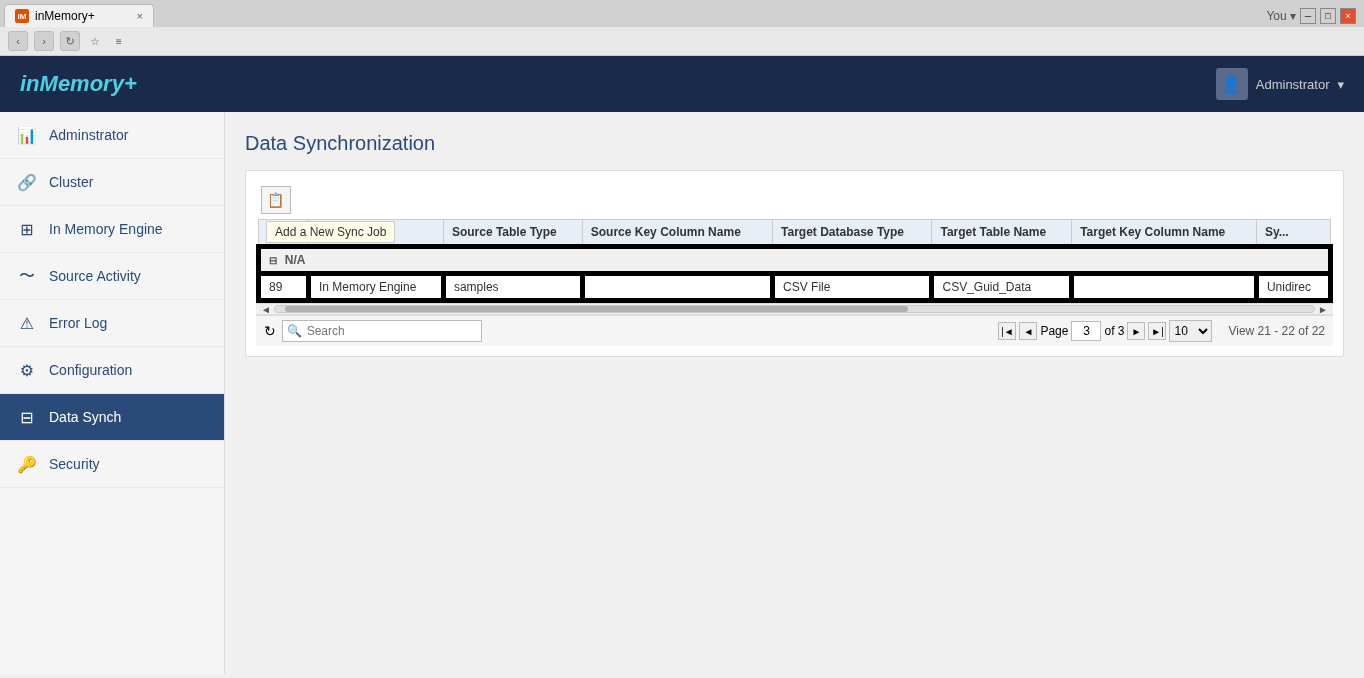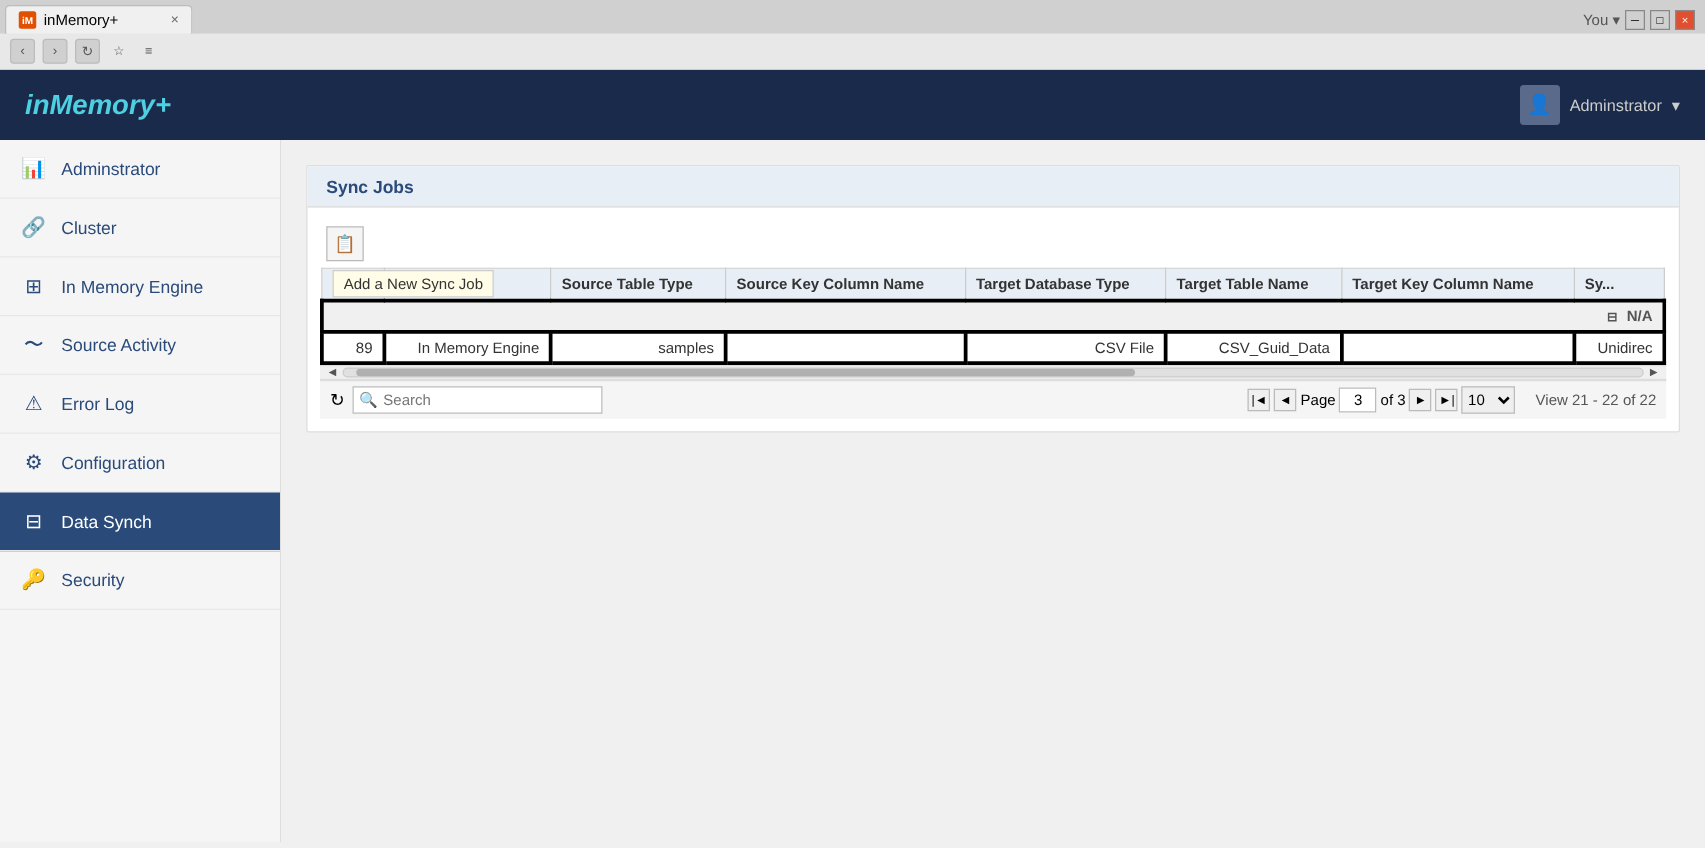--- a/index.html
+++ b/index.html
@@ -173,24 +173,23 @@
     .grid-table th {
       background: #e8eef5;
       border: 1px solid #ccc;
       padding: 5px 8px;
       text-align: left;
       color: #333;
       font-weight: bold;
       white-space: nowrap;
     }
     .grid-table td {
-      border: 3px solid #000000;
+      border: 5px solid #000000;
       padding: 4px 8px;
       color: #333;
-      text-align: right;
     }
     .group-row td {
       background: #f0f0f0;
       font-weight: bold;
       color: #555;
     }
     .group-icon { font-size: 10px; margin-right: 4px; }
 
     
     .grid-footer {
@@ -324,23 +323,23 @@
     <div class="sidebar-icon">⊟</div>
     <span>Data Synch</span>
   </div>
         <div class="sidebar-item">
     <div class="sidebar-icon">🔑</div>
     <span>Security</span>
   </div>
       </div>
 
     <div class="content">
+      <div class="page-title">Data Synchronization</div>
 
       <div class="panel">
-        <div class="panel-header">Sync Jobs</div>
         <div class="panel-body">
 
           <div class="grid-toolbar">
             <button class="toolbar-btn" title="Add a New Sync Job">
               <span>📋</span>
             </button>
             <div class="tooltip">Add a New Sync Job</div>
           </div>
 
           <div style="overflow-x:auto;">

